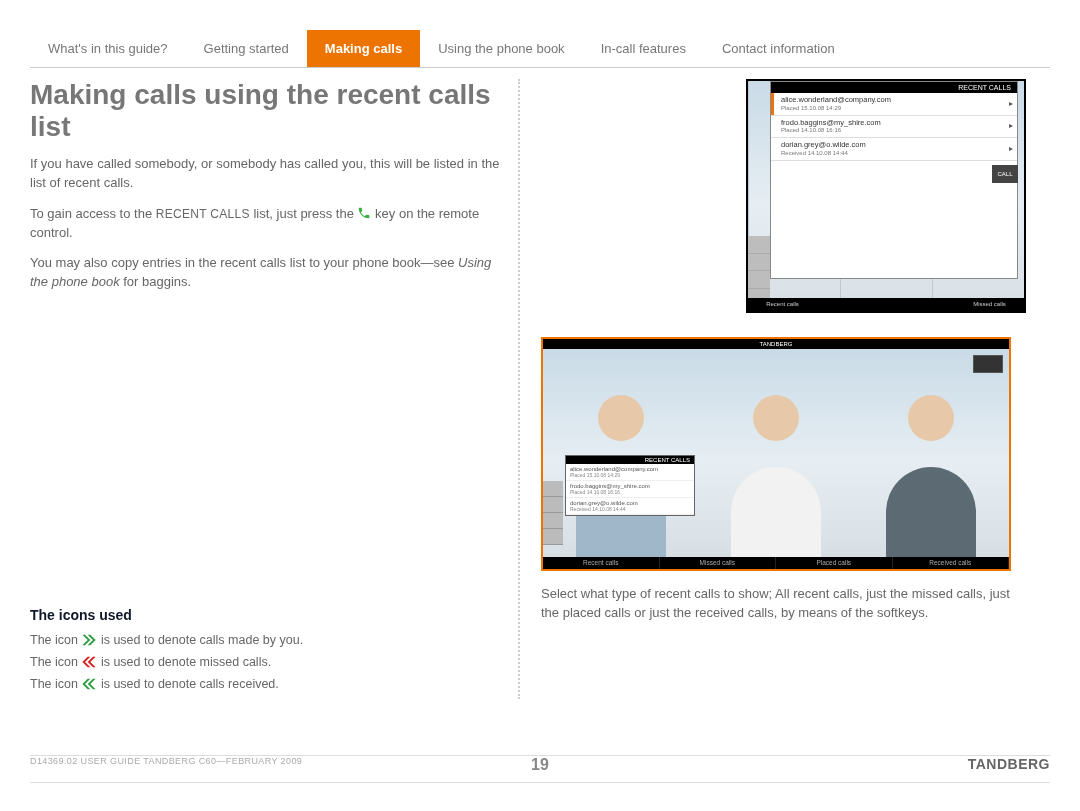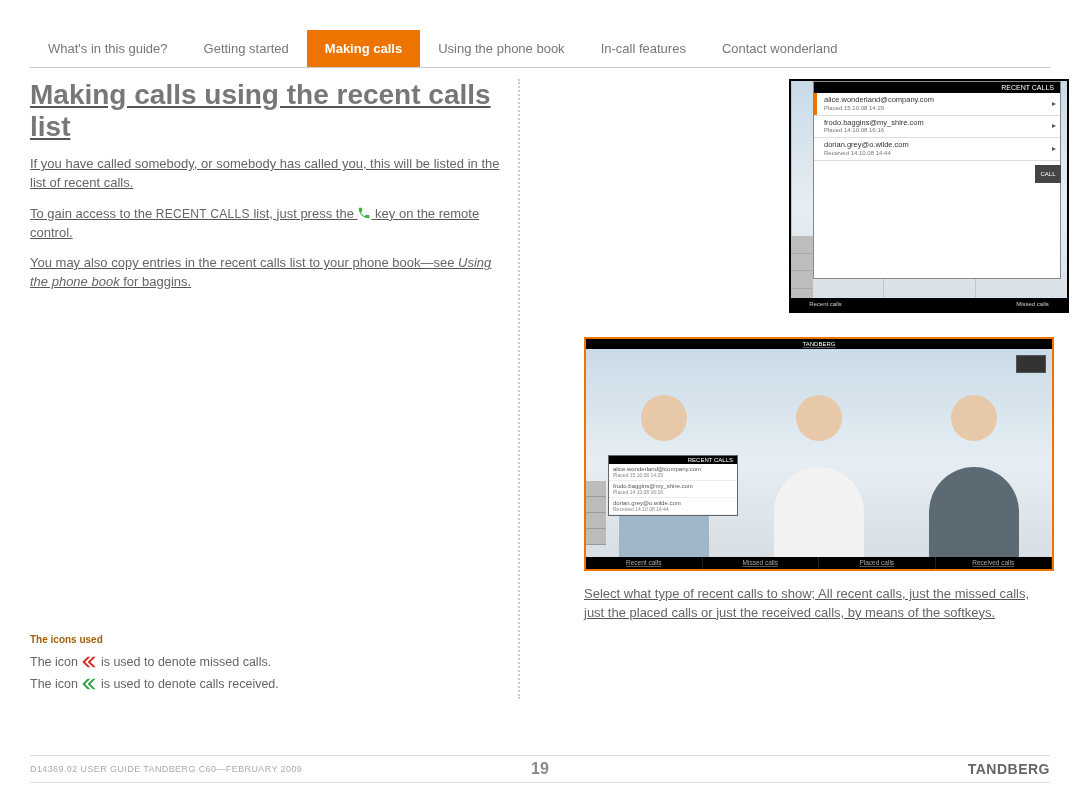--- a/index.html
+++ b/index.html
@@ -25,22 +25,21 @@
     color: #777;
     cursor: pointer;
   }
   .tab.active {
     background: #ee7402;
     color: #fff;
     font-weight: bold;
   }
   .content {
     display: flex;
-    gap: 64px;
-    text-decoration: underline;
+    gap: 21px;
   }
   .left-col {
     flex: 0 0 490px;
     position: relative;
     padding-right: 10px;
     border-right: 2px dotted #ccc;
     min-height: 620px;
   }
   .right-col {
     flex: 1;
@@ -66,23 +65,23 @@
   }
   .phone-icon svg { width: 14px; height: 14px; }
   .em { font-style: italic; }
   .icons-used {
     position: absolute;
     bottom: 0;
     left: 0;
     right: 20px;
   }
   .icons-used h2 {
-    font-size: 10px;
+    font-size: 14px;
     font-weight: bold;
-    color: #a16207;
+    color: #0f172a;
     margin-bottom: 10px;
   }
   .icon-line {
     font-size: 12.5px;
     color: #666;
     margin-bottom: 8px;
   }
   .chev {
     display: inline-block;
     vertical-align: -3px;
@@ -252,21 +251,21 @@
     padding-right: 20px;
   }
 
   .footer {
     position: absolute;
     left: 30px; right: 30px; bottom: 28px;
     border-top: 1px solid #ddd;
     border-bottom: 1px solid #ddd;
     height: 28px;
     display: flex;
-    align-items: center;
+    align-items: flex-start;
     font-size: 9px;
     color: #aaa;
   }
   .footer .docid { letter-spacing: .4px; }
   .footer .pg {
     position:absolute; left:50%; transform:translateX(-50%);
     font-weight:bold; color:#888; font-size:16px;
   }
   .footer .brand {
     margin-left:auto; font-weight:900; color:#666;
@@ -276,21 +275,21 @@
 </head>
 <body>
 
 <div class="page">
   <div class="tabs">
     <div class="tab">What's in this guide?</div>
     <div class="tab">Getting started</div>
     <div class="tab active">Making calls</div>
     <div class="tab">Using the phone book</div>
     <div class="tab">In-call features</div>
-    <div class="tab">Contact wonderland</div>
+    <div class="tab">Contact information</div>
   </div>
 
   <div class="content">
     <div class="left-col">
       <h1 class="title">Making calls using the recent calls list</h1>
       <p class="p">If you have called somebody, or somebody has called you, this will be listed in the list of recent calls.</p>
       <p class="p">
         <span>To gain access to the </span><span class="sc">RECENT CALLS</span><span> list, just press the </span>
         <span class="phone-icon">
           <svg viewBox="0 0 24 24">
@@ -298,20 +297,28 @@
             </svg>
         </span>
         <span> key on the remote control.</span>
       </p>
       <p class="p">
         <span>You may also copy entries in the recent calls list to your phone book—see </span><span class="em">Using the phone book</span><span> for baggins.</span>
       </p>
 
       <div class="icons-used">
         <h2>The icons used</h2>
+        <div class="icon-line">
+          <span>The icon </span>
+          <span class="chev"><svg viewBox="0 0 24 20">
+                <path fill="#2e9e43" d="M2 2 L10 10 L2 18 L6 18 L14 10 L6 2 Z"></path>
+                <path fill="#2e9e43" d="M10 2 L18 10 L10 18 L14 18 L22 10 L14 2 Z"></path>
+              </svg></span>
+          <span> is used to denote calls made by you.</span>
+        </div>
         <div class="icon-line">
           <span>The icon </span>
           <span class="chev"><svg viewBox="0 0 24 20">
                 <path fill="#d62222" d="M22 2 L14 10 L22 18 L18 18 L10 10 L18 2 Z"></path>
                 <path fill="#d62222" d="M14 2 L6 10 L14 18 L10 18 L2 10 L10 2 Z"></path>
               </svg></span>
           <span> is used to denote missed calls.</span>
         </div>
         <div class="icon-line">
           <span>The icon </span>

